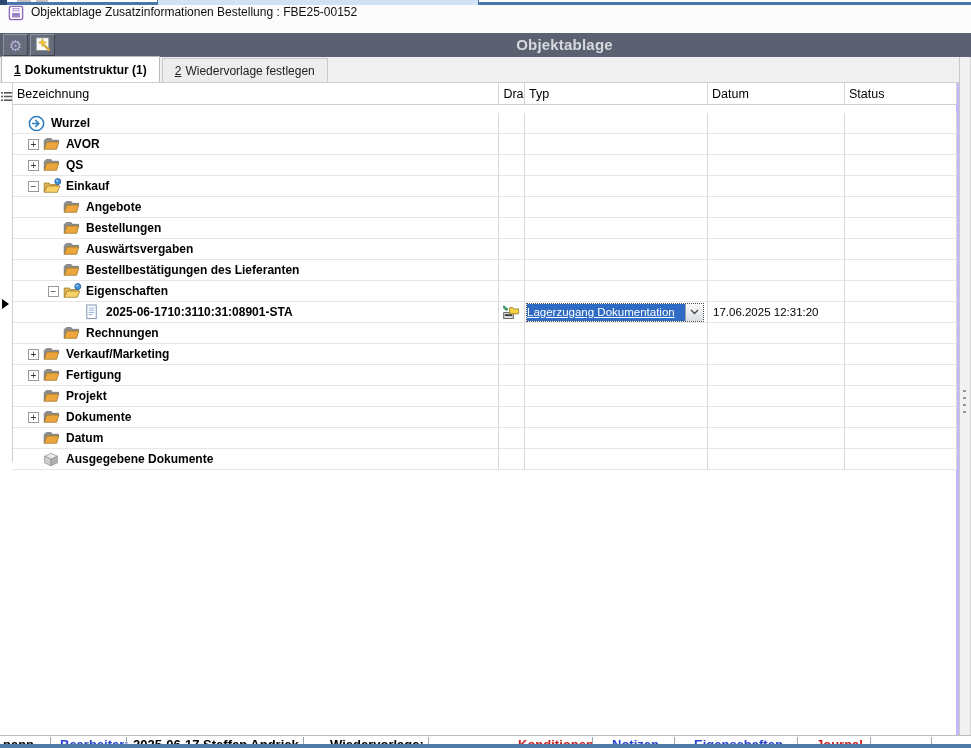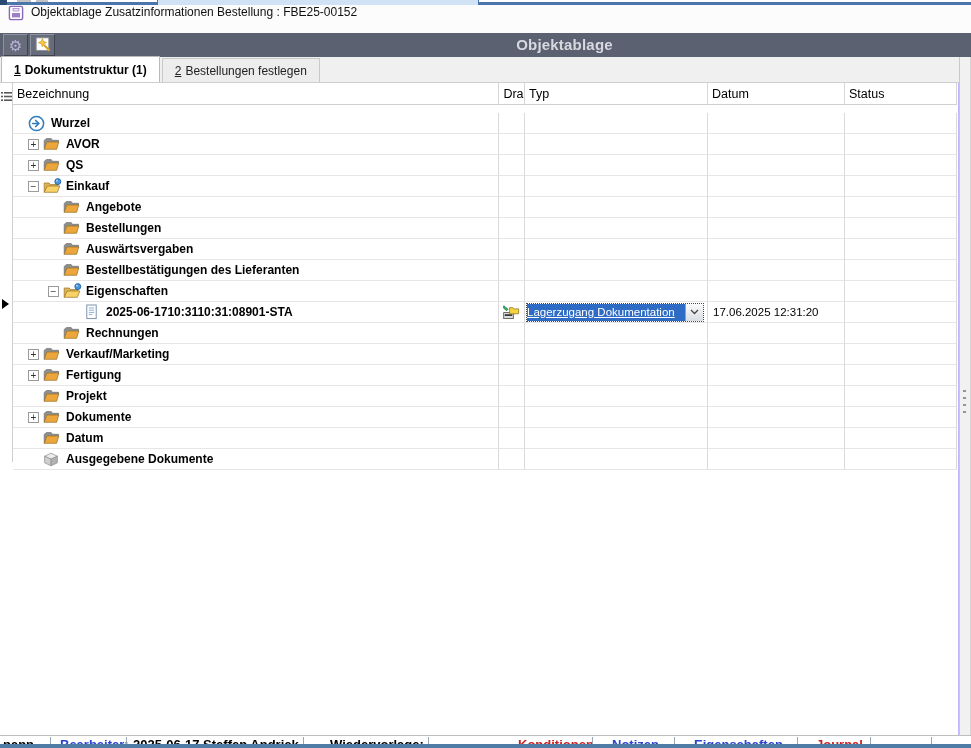--- a/index.html
+++ b/index.html
@@ -36,21 +36,21 @@
   .tabstrip{position:absolute;left:0;top:57px;width:971px;height:26px;background:#f0f0f0;
             border-bottom:1px solid #cfcfcf;box-sizing:border-box;display:flex;align-items:flex-end;}
   .tab{display:flex;align-items:center;height:25px;padding:0 12px;font-size:12px;white-space:nowrap;
        box-sizing:border-box;cursor:pointer;}
   .tab.active{background:#fff;border:1px solid #b9b9b9;border-bottom:none;font-weight:bold;height:26px;margin-left:1px;}
   .tab.inactive{background:#ededed;border:1px solid #c9c9c9;border-bottom:none;height:24px;margin-left:2px;color:#222;}
   .tab .ak{text-decoration:underline;margin-right:4px;}
 
   
   .grid{position:absolute;left:0;top:83px;width:959px;height:652px;background:#fff;
-        border-right:1px solid #c4b5fd;box-sizing:border-box;}
+        border-right:3px solid #c4b5fd;box-sizing:border-box;}
   .rowhdr-strip{position:absolute;left:0;top:0;width:13px;height:379px;border-right:1px solid #cfcfcf;
                 box-sizing:border-box;background:#fff;}
   .rowhdr-strip .listicon{position:absolute;left:1px;top:5px;}
   .sel-triangle{position:absolute;left:2px;top:216px;width:0;height:0;
                 border-left:7px solid #000;border-top:5px solid transparent;border-bottom:5px solid transparent;}
   .grid-header{position:absolute;left:13px;top:0;height:22px;display:flex;background:#fff;}
   .hcell{border-right:1px solid #d6d6d6;border-bottom:1px solid #cfcfcf;box-sizing:border-box;
          display:flex;align-items:center;font-size:12.5px;color:#000;padding-left:4px;overflow:hidden;
          white-space:nowrap;cursor:default;}
   .grid-body{position:absolute;left:13px;top:30px;}
@@ -129,21 +129,21 @@
     </button>
   </div>
 
   <div class="tabstrip">
     <div class="tab active">
       <span class="ak">1</span>
       <span>Dokumentstruktur (1)</span>
     </div>
     <div class="tab inactive">
       <span class="ak">2</span>
-      <span>Bestellungen festlegen</span>
+      <span>Wiedervorlage festlegen</span>
     </div>
   </div>
 
   <div class="grid">
     <div class="grid-header">
       <div class="hcell w-bez">Bezeichnung</div>
       <div class="hcell w-dra">Dra</div>
       <div class="hcell w-typ">Typ</div>
       <div class="hcell w-dat">Datum</div>
       <div class="hcell w-sta">Status</div>

